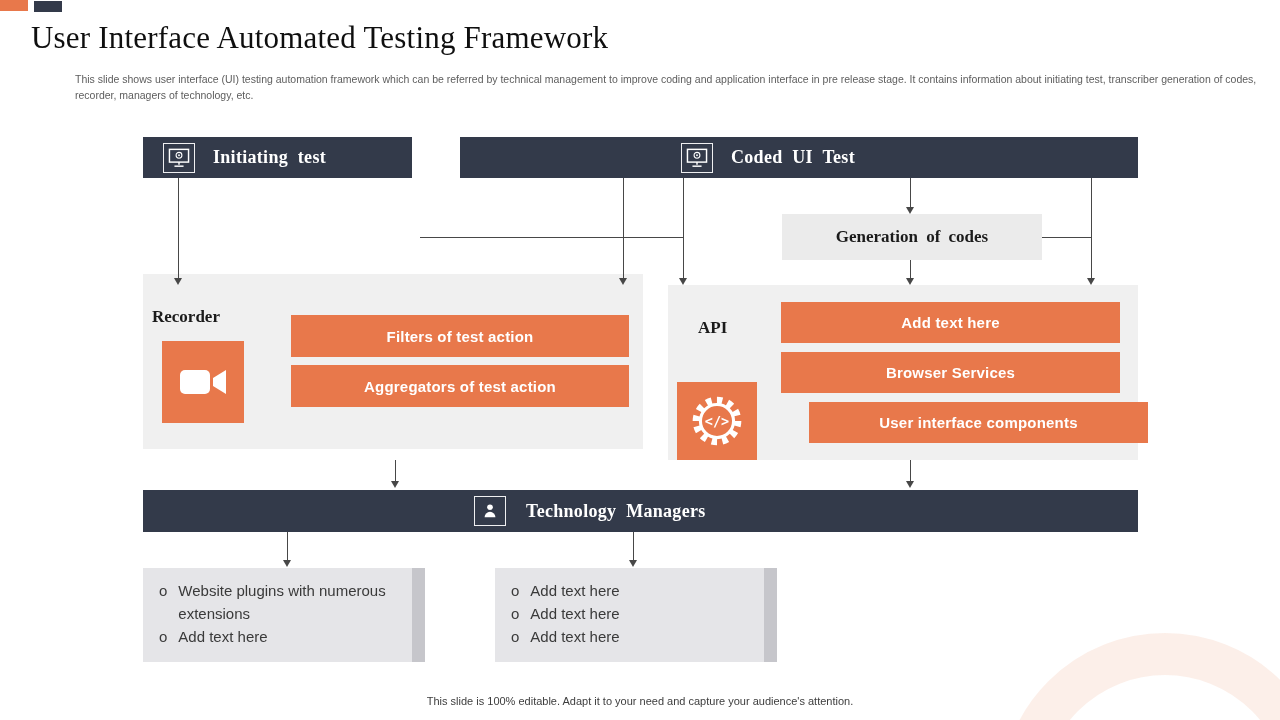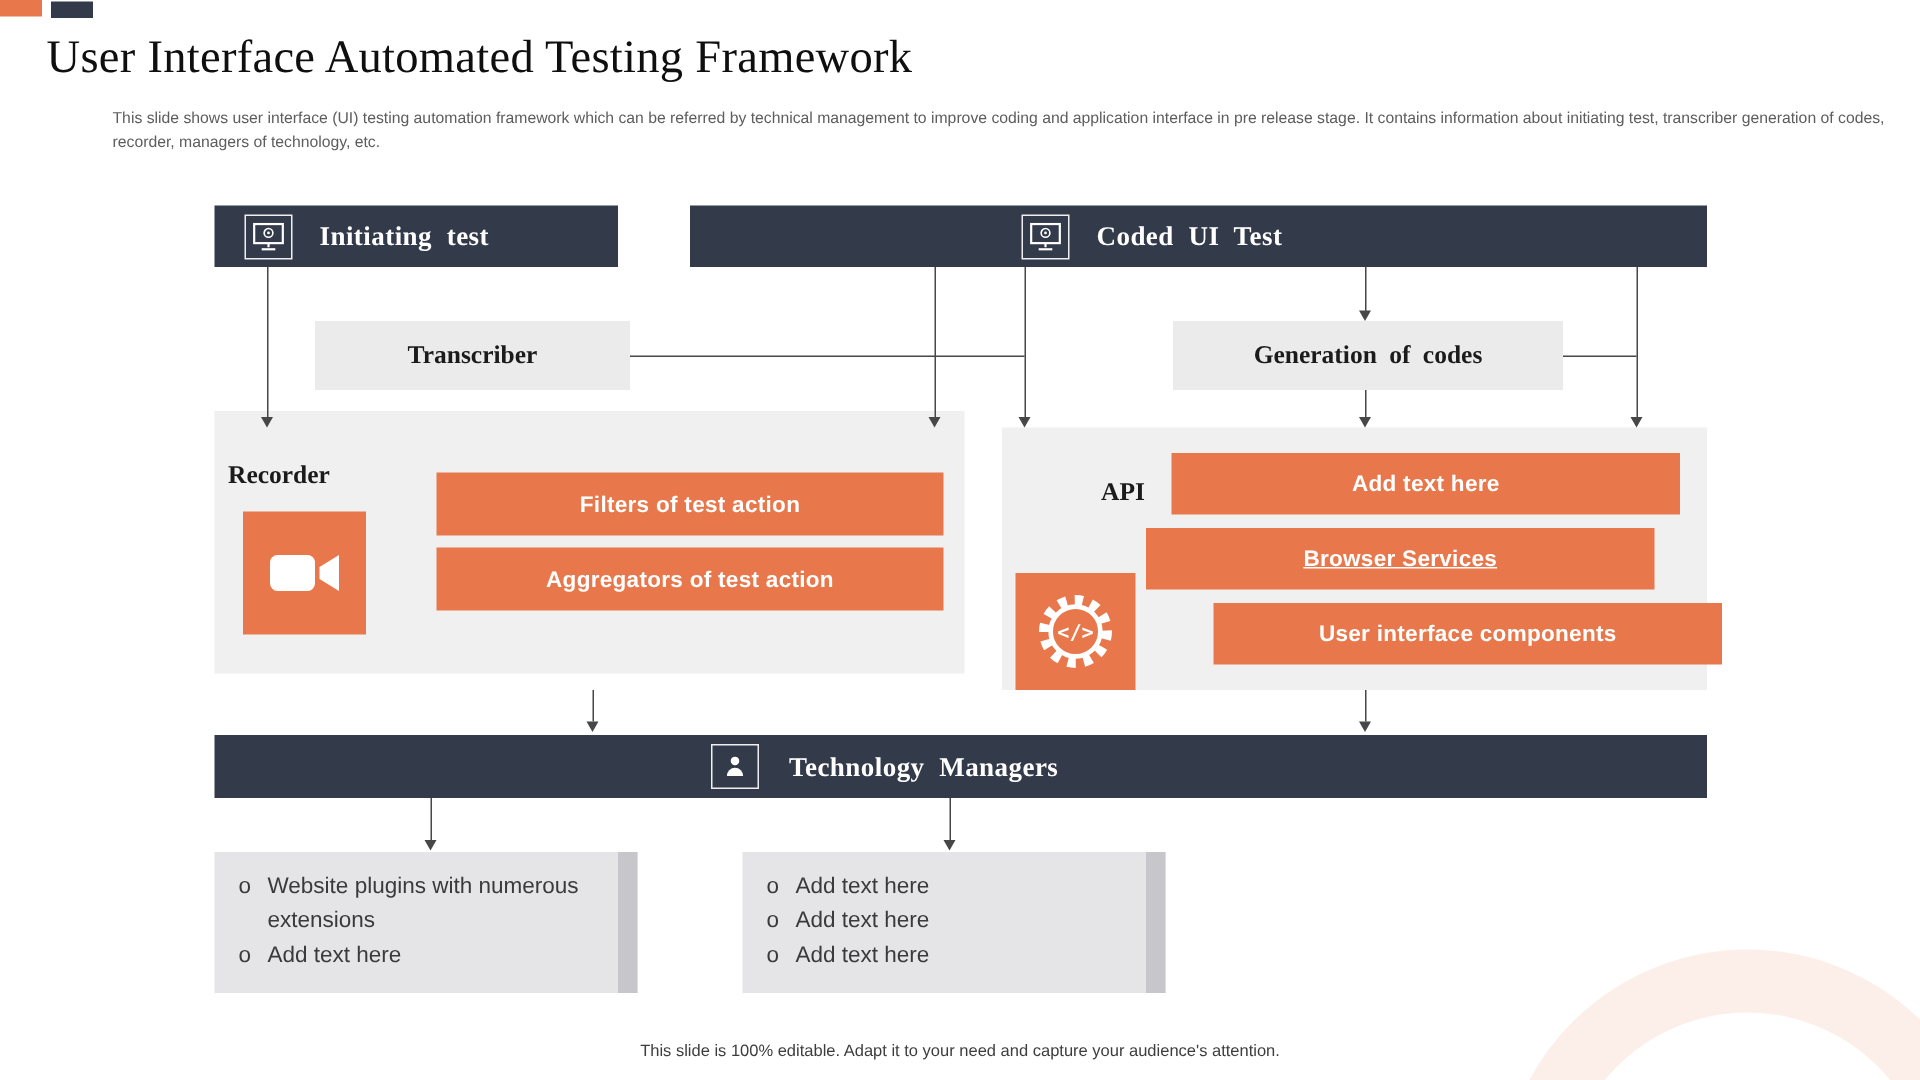--- a/index.html
+++ b/index.html
@@ -30,32 +30,32 @@
              font-size:17px; color:#1b1b1b; word-spacing:4px; }
   .box-transcriber { left:210px; top:214px; width:210px; height:46px; }
   .box-generation  { left:782px; top:214px; width:260px; height:46px; }
 
   .panel { position:absolute; background:#F0F0F0; }
   .panel-recorder { left:143px; top:274px; width:500px; height:175px; }
   .panel-api      { left:668px; top:285px; width:470px; height:175px; }
   .panel-label { position:absolute; font-family:"Liberation Serif", serif; font-weight:700;
                  font-size:17px; color:#1b1b1b; }
   .recorder-label { left:9px;  top:33px; }
-  .api-label      { left:30px; top:33px;margin-left:36px; }
+  .api-label      { left:30px; top:33px; }
 
   .iconfill { position:absolute; background:#E8784B; display:flex; align-items:center; justify-content:center; }
   .video-iconbox { left:19px; top:67px; width:82px; height:82px; }
   .gear-iconbox  { left:9px;  top:97px; width:80px; height:78px; }
 
   .orange-btn { position:absolute; background:#E8784B; color:#fff; font-weight:700; font-size:15px;
                 display:flex; align-items:center; justify-content:center; letter-spacing:0.2px; }
   .btn-filters     { left:148px; top:41px;  width:338px; height:42px; }
   .btn-aggregators { left:148px; top:91px;  width:338px; height:42px; }
   .btn-api1 { left:113px; top:17px;  width:339px; height:41px; }
-  .btn-api2 { left:96px; top:67px;  width:339px; height:41px;text-decoration:underline; }
+  .btn-api2 { left:113px; top:67px;  width:339px; height:41px; }
   .btn-api3 { left:113px; top:117px; width:339px; height:41px;margin-left:28px; }
 
   .list-box { position:absolute; width:282px; height:94px; background:#E5E5E8;
               padding:12px 30px 0 16px; font-size:15px; color:#3a3a3a; }
   .list-box::after { content:""; position:absolute; right:0; top:0; width:13px; height:100%;
                      background:#C6C6CB; }
   .list-left  { left:143px; top:568px; }
   .list-right { left:495px; top:568px; }
   .list-item { display:flex; gap:11px; line-height:1.52; }
   .list-marker { flex:none; }
@@ -105,23 +105,20 @@
         <rect x="1.5" y="1.5" width="21" height="14" fill="none" stroke="#fff" stroke-width="1.6"></rect>
         <circle cx="12" cy="8" r="3.2" fill="none" stroke="#fff" stroke-width="1.2"></circle>
         <circle cx="12" cy="8" r="1" fill="#fff"></circle>
         <line x1="12" y1="15.5" x2="12" y2="18.5" stroke="#fff" stroke-width="1.6"></line>
         <line x1="7" y1="20" x2="17" y2="20" stroke="#fff" stroke-width="1.6"></line>
       </svg>
     </span>
     <span class="darkbar-label">Initiating test</span>
   </div>
 
-  <div class="graybox box-transcriber">
-    <span>Transcriber</span>
-  </div>
   <div class="graybox box-generation">
     <span>Generation of codes</span>
   </div>
 
   <div class="panel panel-recorder">
     <span class="panel-label recorder-label">Recorder</span>
     <span class="iconfill video-iconbox">
       <svg width="52" height="44" viewBox="0 0 52 44">
         <rect x="3" y="10" width="30" height="24" rx="5" fill="#fff"></rect>
         <path d="M36 18 L49 10 L49 34 L36 26 Z" fill="#fff"></path>

